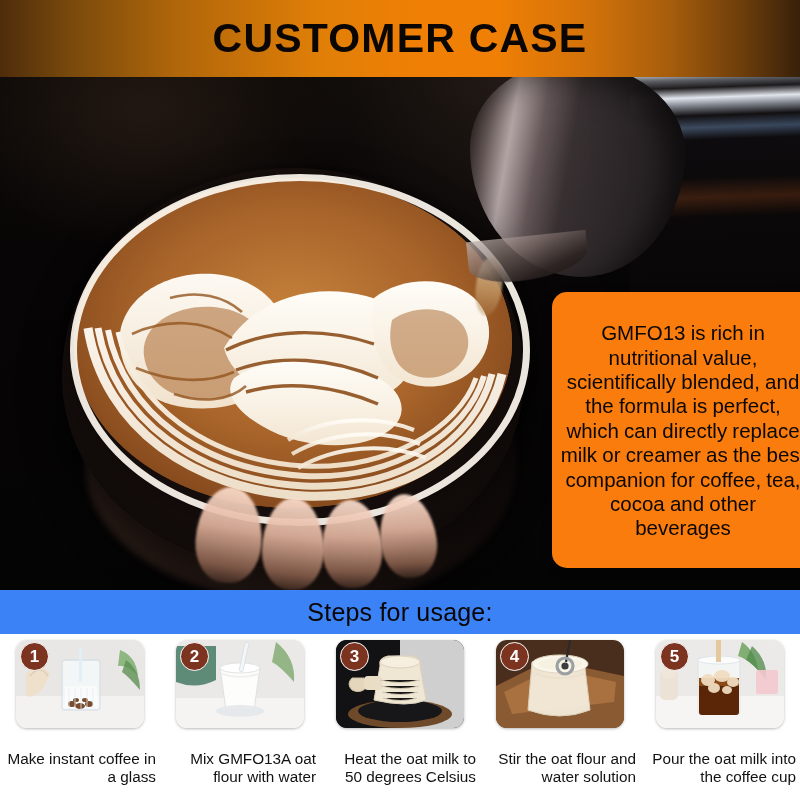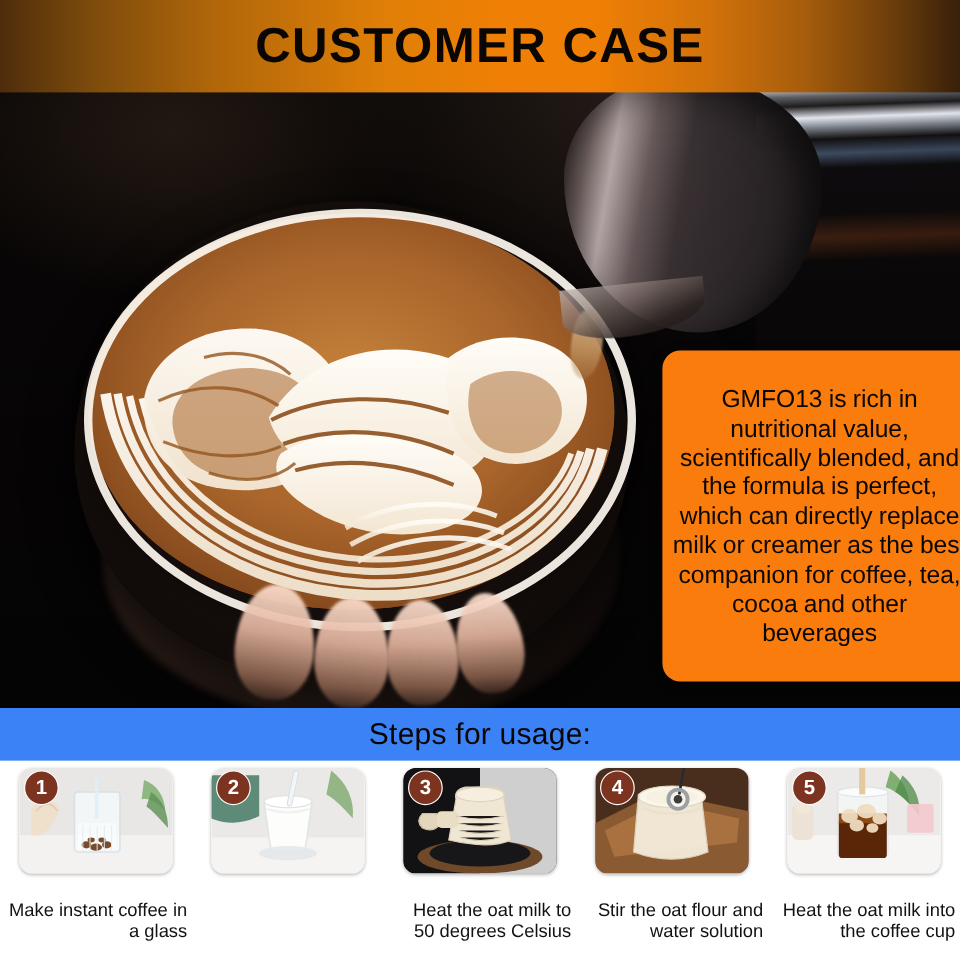--- a/index.html
+++ b/index.html
@@ -441,20 +441,21 @@
             <path d="M0 6 h40 v34 q-20 10 -40 2 z" fill="#2f6b52" opacity="0.75"></path>
             <path d="M100 2 q20 16 18 40 q-14 -16 -22 -20 z" fill="#6fa05c" opacity="0.7"></path>
             <path d="M44 28 L84 28 L78 70 L50 70 Z" fill="#fdfdfc" stroke="#dfe3e4" stroke-width="1.2"></path>
             <ellipse cx="64" cy="28" rx="20" ry="5" fill="#ffffff" stroke="#dfe3e4" stroke-width="1"></ellipse>
             <ellipse cx="64" cy="71" rx="24" ry="6" fill="#e3e8ea" opacity="0.9"></ellipse>
             <rect x="66" y="2" width="4" height="30" rx="2" fill="#f2f6f8" stroke="#d7dee1" stroke-width="0.8" transform="rotate(12 68 17)"></rect>
             <path d="M46 34 q18 6 36 0" fill="none" stroke="#f0f0ee" stroke-width="2" opacity="0.9"></path>
           </svg>
         </div>
       </div>
+      <div class="step-caption">Mix GMFO13A oat flour with water</div>
     </div>
 
     <div class="step">
       <div class="step-thumb">
         <div class="badge">3</div>
         <div class="scene">
           <svg viewBox="0 0 128 88" preserveAspectRatio="none">
             <rect width="128" height="88" fill="#1b1b1d"></rect>
             <rect x="62" width="66" height="88" fill="#cfcfcf"></rect>
             <rect x="0" y="0" width="64" height="88" fill="#121214"></rect>
@@ -517,17 +518,17 @@
               <ellipse cx="66" cy="36" rx="8" ry="6"></ellipse>
               <ellipse cx="77" cy="42" rx="6" ry="5"></ellipse>
               <ellipse cx="58" cy="48" rx="6" ry="5"></ellipse>
               <ellipse cx="71" cy="50" rx="5" ry="4"></ellipse>
             </g>
             <ellipse cx="63" cy="20" rx="21" ry="4" fill="#ffffff" opacity="0.8" stroke="#dbe3e7" stroke-width="1"></ellipse>
             <rect x="60" y="0" width="5" height="22" fill="#e4c89e"></rect>
           </svg>
         </div>
       </div>
-      <div class="step-caption">Heat the oat milk into the coffee cup</div>
+      <div class="step-caption">Pour the oat milk into the coffee cup</div>
     </div>
 
   </div>
 </div>
 
 </body></html>

